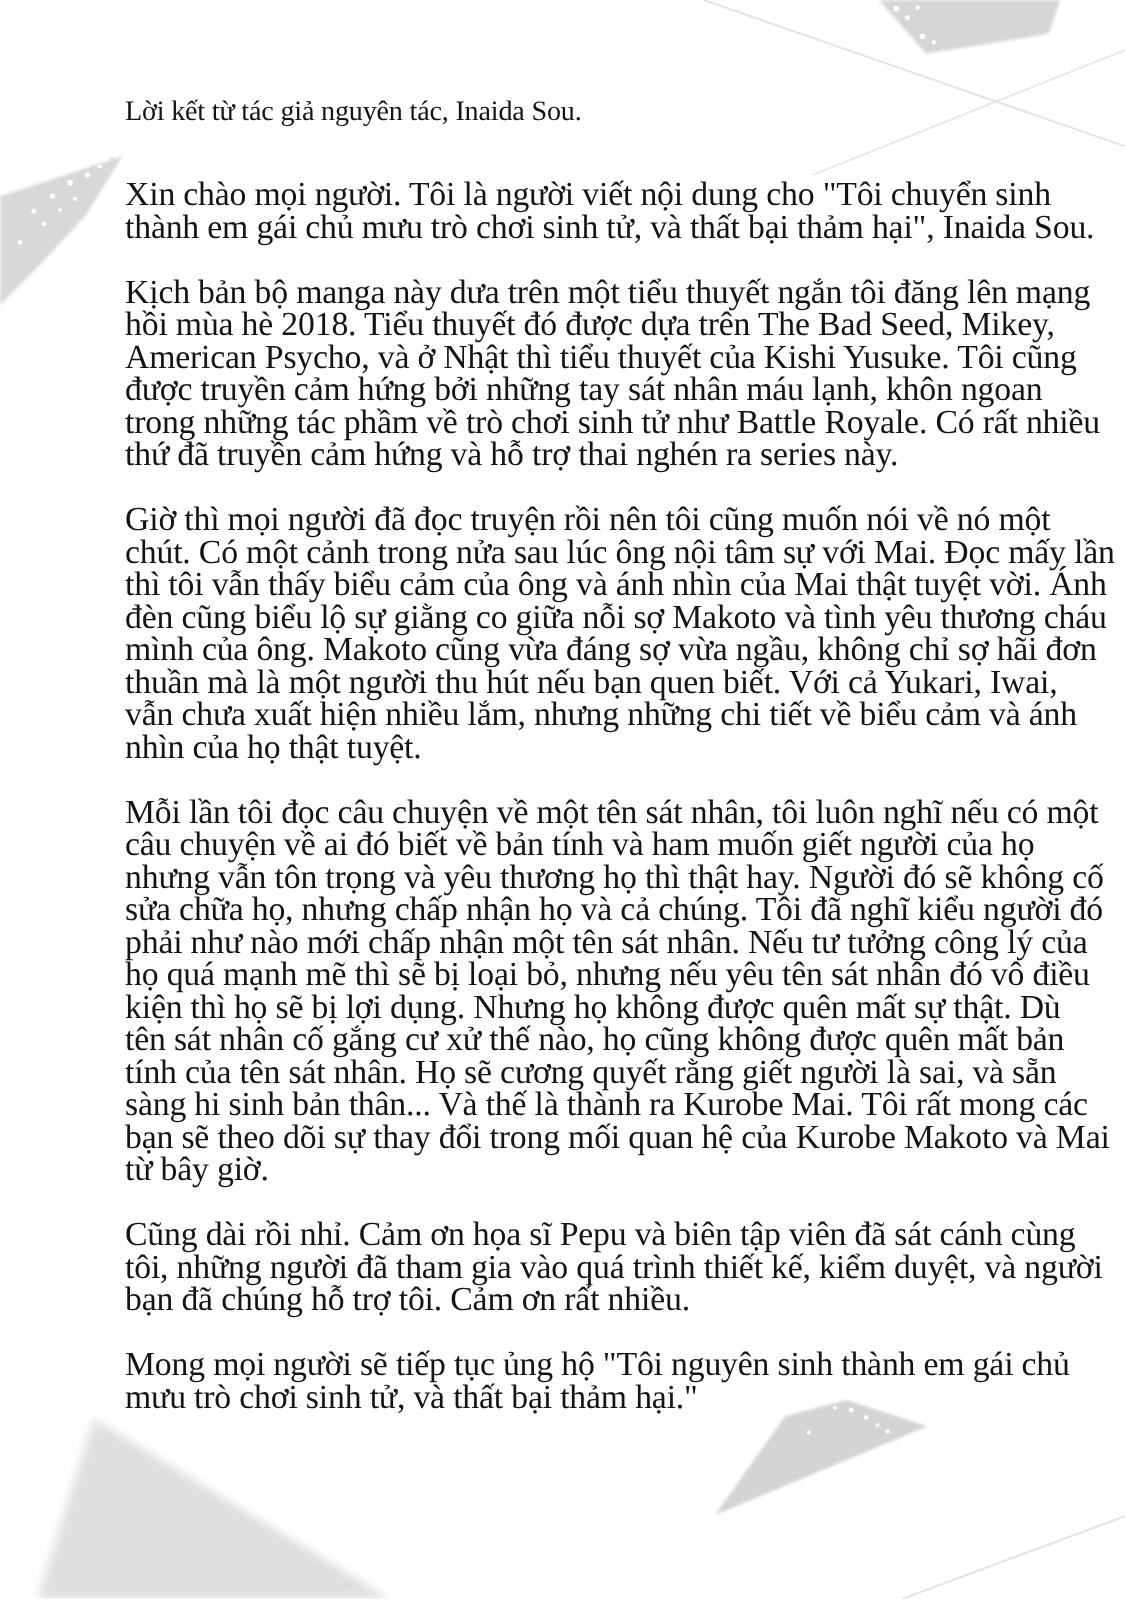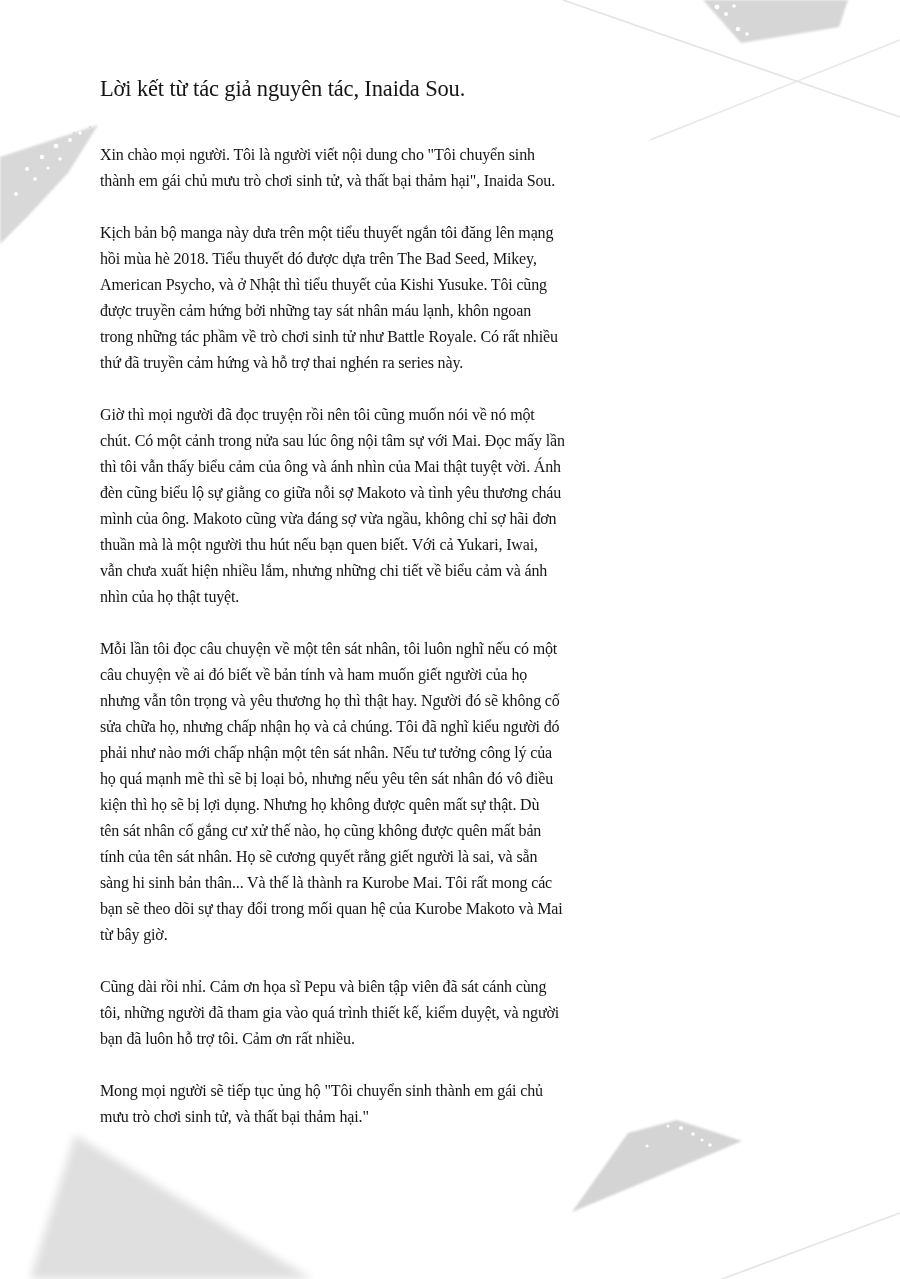--- a/index.html
+++ b/index.html
@@ -18,21 +18,21 @@
   .text-block{
     position:absolute;left:100px;top:76px;width:796px;
     display:flex;flex-direction:column;
   }
   .title{
     font-size:22.5px;line-height:26px;font-weight:400;
     letter-spacing:-0.15px;
     margin:0 0 14px 0;
   }
   .para{
-    font-size:16px;line-height:26px;font-weight:400;
+    font-size:27px;line-height:26px;font-weight:400;
     letter-spacing:-0.15px;
     margin:26px 0 0 0;
     white-space:pre-line;
   }
 </style>
 </head>
 <body>
 
 <div class="page">
 
@@ -124,18 +124,18 @@
 phải như nào mới chấp nhận một tên sát nhân. Nếu tư tưởng công lý của
 họ quá mạnh mẽ thì sẽ bị loại bỏ, nhưng nếu yêu tên sát nhân đó vô điều
 kiện thì họ sẽ bị lợi dụng. Nhưng họ không được quên mất sự thật. Dù
 tên sát nhân cố gắng cư xử thế nào, họ cũng không được quên mất bản
 tính của tên sát nhân. Họ sẽ cương quyết rằng giết người là sai, và sẵn
 sàng hi sinh bản thân... Và thế là thành ra Kurobe Mai. Tôi rất mong các
 bạn sẽ theo dõi sự thay đổi trong mối quan hệ của Kurobe Makoto và Mai
 từ bây giờ.</p>
     <p class="para">Cũng dài rồi nhỉ. Cảm ơn họa sĩ Pepu và biên tập viên đã sát cánh cùng
 tôi, những người đã tham gia vào quá trình thiết kế, kiểm duyệt, và người
-bạn đã luôn hỗ trợ tôi. Cảm ơn rất nhiều.</p>
-    <p class="para">Mong mọi người sẽ tiếp tục ủng hộ "Tôi chuyển sinh thành em gái chủ
+bạn đã chúng hỗ trợ tôi. Cảm ơn rất nhiều.</p>
+    <p class="para">Mong mọi người sẽ tiếp tục ủng hộ "Tôi nguyên sinh thành em gái chủ
 mưu trò chơi sinh tử, và thất bại thảm hại."</p>
   </div>
 
 </div>
 
 </body></html>

